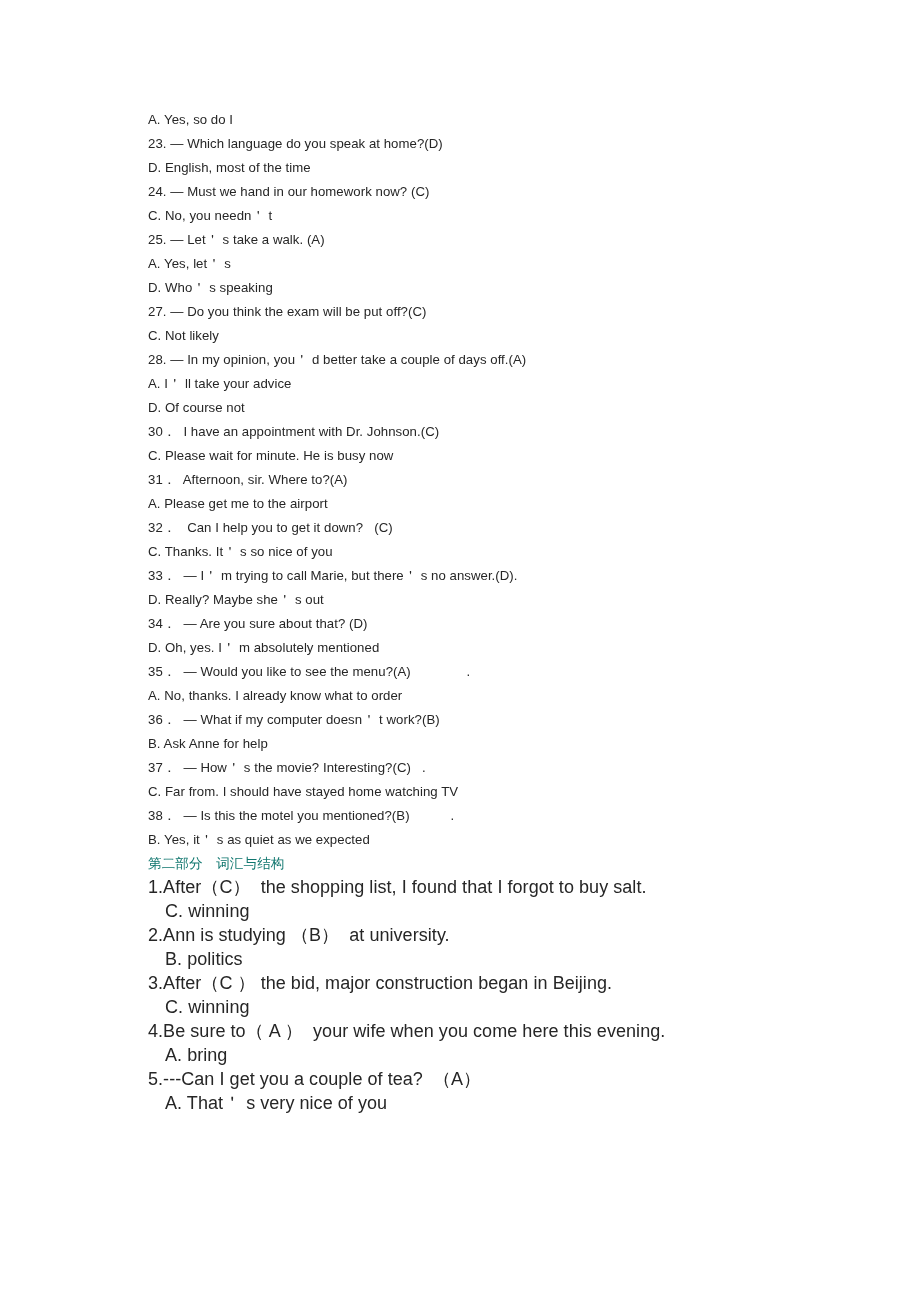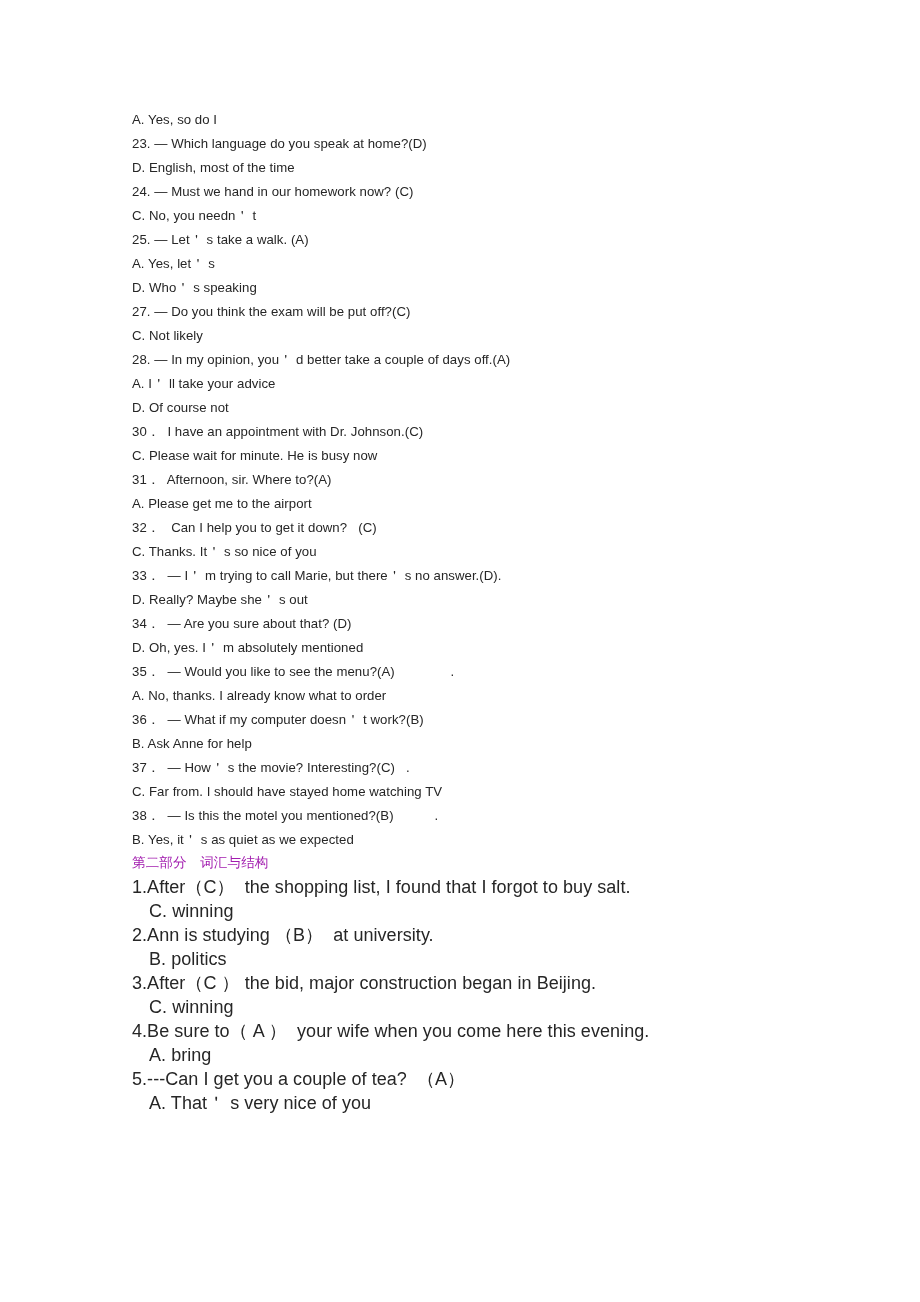--- a/index.html
+++ b/index.html
@@ -23,21 +23,21 @@
     left: 0;
     top: 0;
     width: 920px;
     height: 1302px;
     background: #ffffff;
   }
 
   
   #doc-body {
     position: absolute;
-    left: 132px;
+    left: 148px;
     top: 108px;
     width: 740px;
   }
 
   .line {
     display: block;
     height: 24px;
     line-height: 24px;
     font-size: 13.2px;
     letter-spacing: 0.05px;
@@ -45,25 +45,25 @@
     color: #262626;
   }
 
   
   .line.indent {
     padding-left: 17px;
   }
 
   
   .line.cjk-heading {
-    font-family: Liberation Mono, monospace;
+    font-family: Liberation Serif, serif;
     font-size: 13.6px;
     height: 23px;
     line-height: 23px;
-    color: #a21caf;
+    color: #0f766e;
   }
 
   
   .line.part-two {
     font-size: 18px;
   }
 </style>
 </head>
 <body>
 

